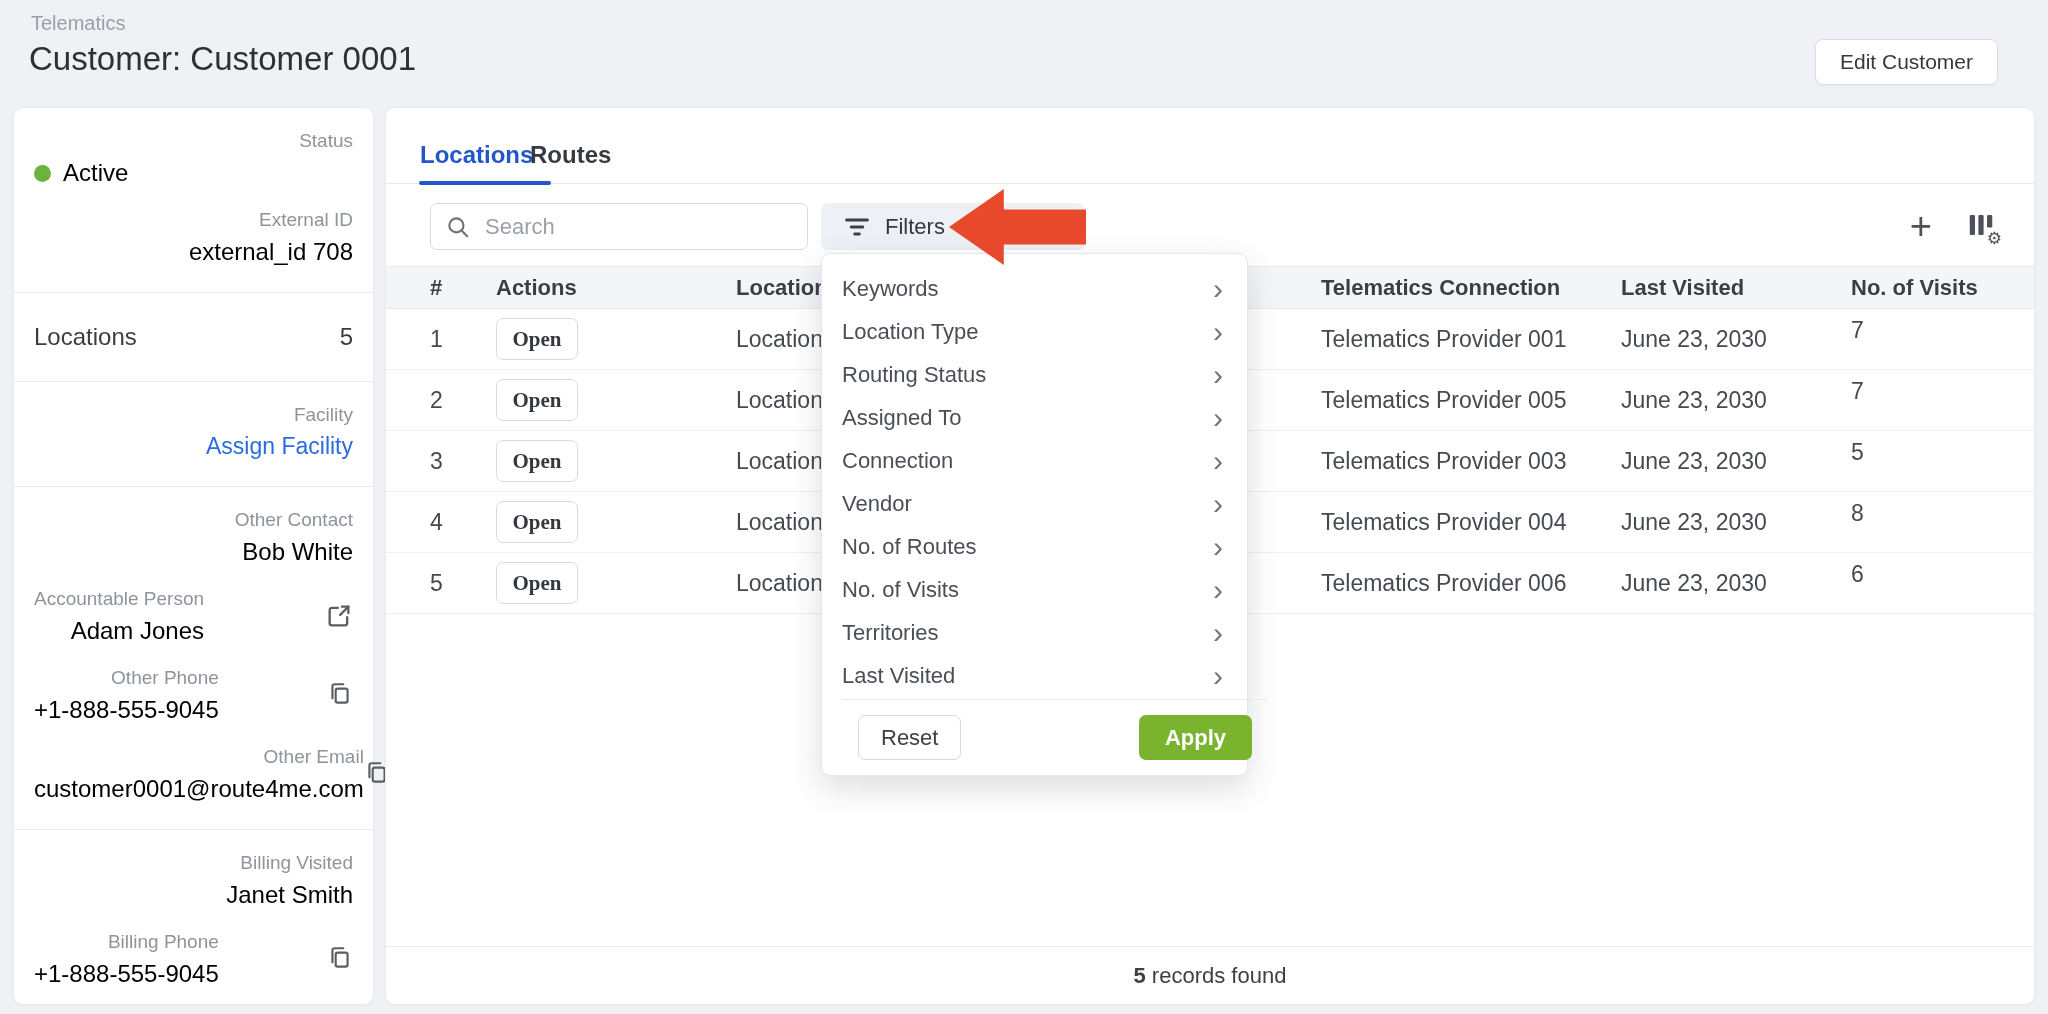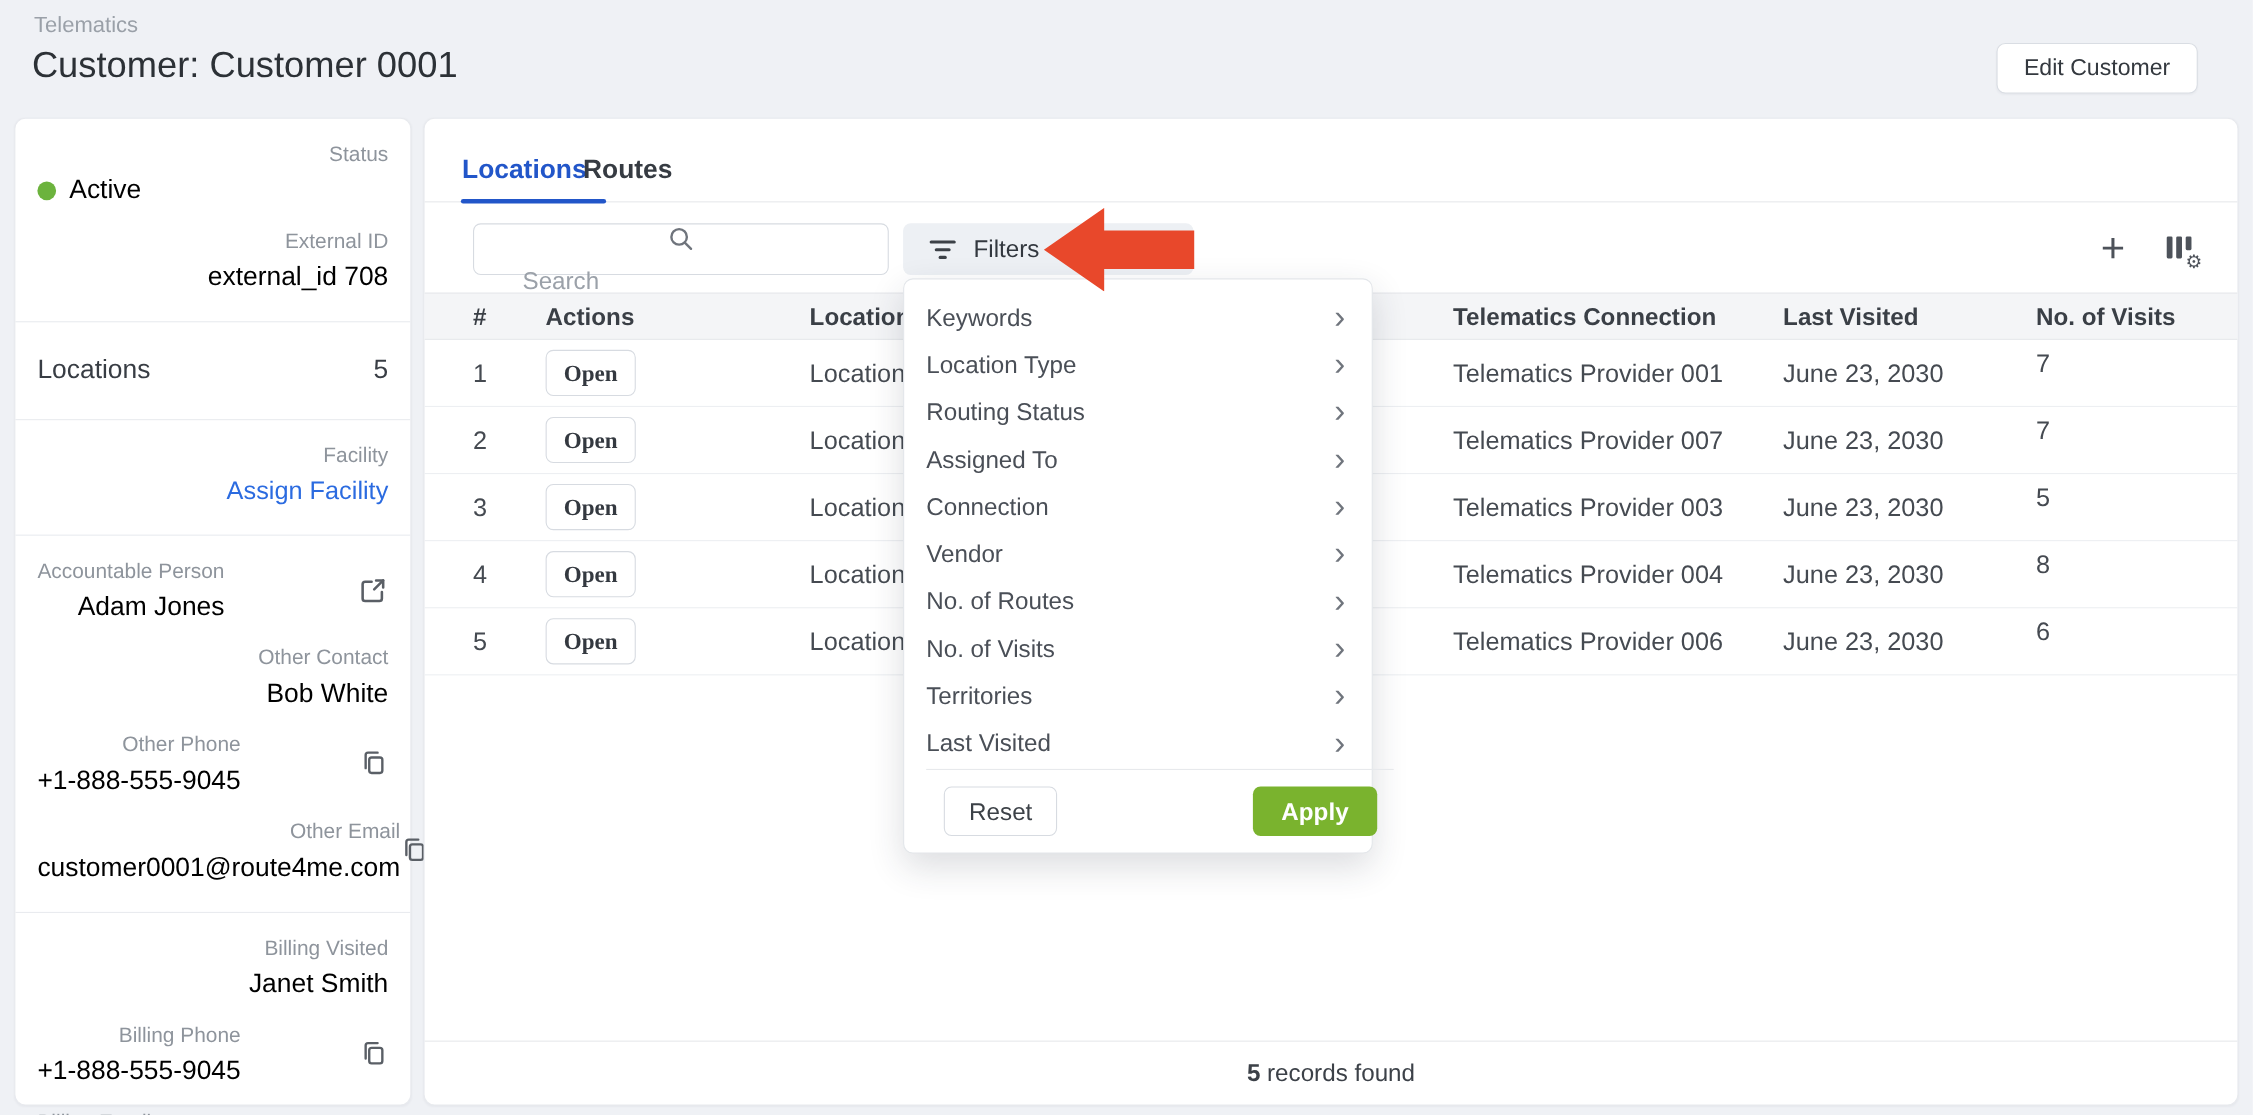--- a/index.html
+++ b/index.html
@@ -42,21 +42,21 @@
   
   .tabs{position:absolute;left:0;top:0;width:100%;height:76px;border-bottom:1px solid #e7e9ec;box-sizing:border-box;}
   .tab{position:absolute;top:33px;font-size:24px;cursor:pointer;}
   .tab.active{left:34px;color:#2256c9;font-weight:700;}
   .tab.active::after{content:"";position:absolute;left:-1px;right:-18px;top:40px;height:4px;background:#2256c9;border-radius:2px;}
   .tab.inactive{left:144px;color:#363b42;font-weight:700;}
   
   .toolbar{position:absolute;left:0;top:95px;width:100%;height:47px;}
   .search-box{
     position:absolute;left:44px;top:0;width:378px;height:47px;box-sizing:border-box;
-    border:1px solid #d7dbe1;border-radius:7px;background:#fff;display:flex;align-items:center;padding:0 14px;gap:12px;flex-direction:column;
+    border:1px solid #d7dbe1;border-radius:7px;background:#fff;display:flex;align-items:center;padding:0 14px;gap:12px;
   }
   .search-box input{
     border:none;outline:none;flex:1;font-size:22px;color:#383d44;font-family:inherit;background:transparent;
   }
   .search-box input::placeholder{color:#9ba1a9;}
   .filters-chip{
     position:absolute;left:435px;top:0;width:264px;height:47px;box-sizing:border-box;
     background:#edf0f4;border-radius:7px;display:flex;align-items:center;padding:0 22px;gap:14px;cursor:pointer;
   }
   .filters-label{font-size:22px;color:#33383f;}
@@ -154,38 +154,38 @@
   </div>
 
   <div class="side-section">
     <div class="field">
       <div class="field-label">Facility</div>
       <a class="field-link">Assign Facility</a>
     </div>
   </div>
 
   <div class="side-section">
+    <div class="field">
+      <div class="field-label">Other Contact</div>
+      <div class="field-value">Bob White</div>
+    </div>
     <div class="field field-row">
       <div>
         <div class="field-label">Accountable Person</div>
         <div class="field-value">Adam Jones</div>
       </div>
       <button class="icon-btn side-icon">
         <span>
           <svg width="28" height="28" viewBox="0 0 24 24" fill="none" stroke="#5a5f66" stroke-width="2" stroke-linecap="round" stroke-linejoin="round">
             <path d="M19 13v5a2 2 0 0 1-2 2H6a2 2 0 0 1-2-2V7a2 2 0 0 1 2-2h5"></path>
             <path d="M13 11 20 4"></path>
               <path d="M14.5 4H20v5.5"></path>
           </svg>
         </span>
       </button>
-    </div>
-    <div class="field">
-      <div class="field-label">Other Contact</div>
-      <div class="field-value">Bob White</div>
     </div>
     <div class="field field-row">
       <div>
         <div class="field-label">Other Phone</div>
         <div class="field-value">+1-888-555-9045</div>
       </div>
       <button class="icon-btn side-icon">
         <span>
           <svg width="26" height="26" viewBox="0 0 24 24" fill="none" stroke="#5a5f66" stroke-width="2" stroke-linecap="round" stroke-linejoin="round">
             <rect x="8" y="7" width="11" height="13" rx="2"></rect>
@@ -297,21 +297,21 @@
       <div>Location</div>
       <div>Telematics Provider 001</div>
       <div>June 23, 2030</div>
       <div class="cell-visits"><span>7</span></div>
     </div>
 
     <div class="tbl-row">
       <div>2</div>
       <div><button class="open-btn">Open</button></div>
       <div>Location</div>
-      <div>Telematics Provider 007</div>
+      <div>Telematics Provider 005</div>
       <div>June 23, 2030</div>
       <div class="cell-visits"><span>7</span></div>
     </div>
 
     <div class="tbl-row">
       <div>3</div>
       <div><button class="open-btn">Open</button></div>
       <div>Location</div>
       <div>Telematics Provider 003</div>
       <div>June 23, 2030</div>

